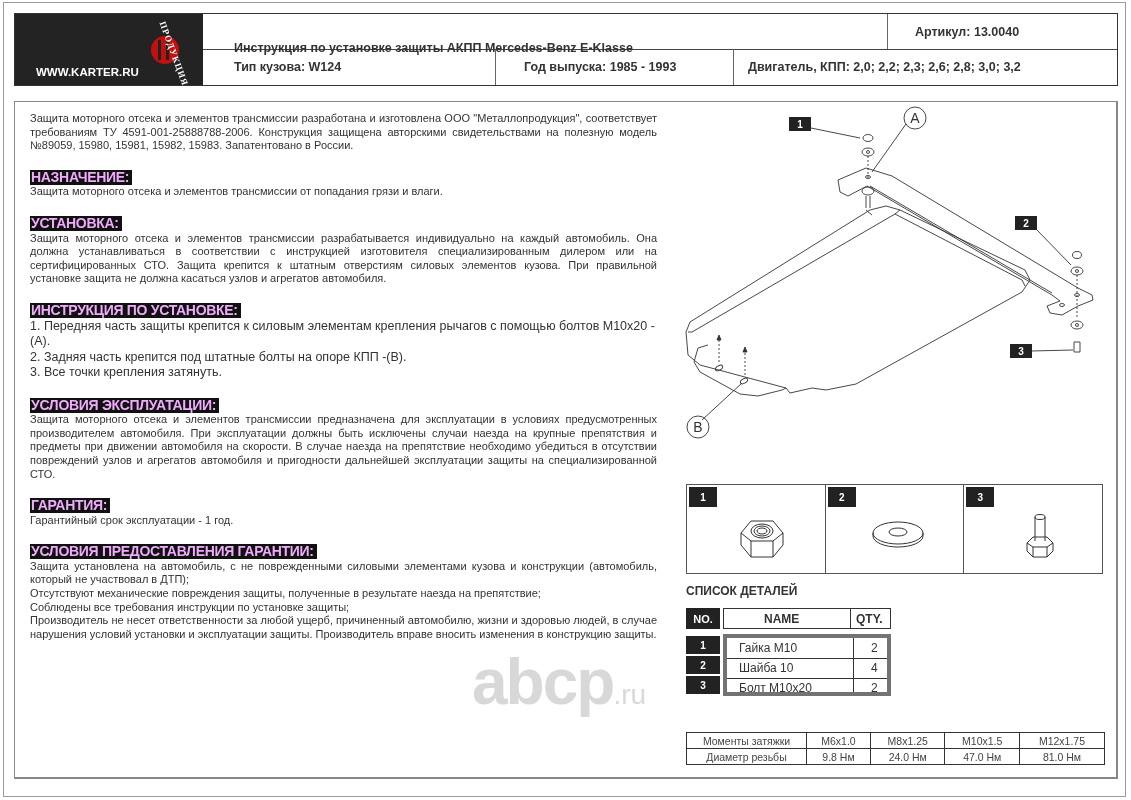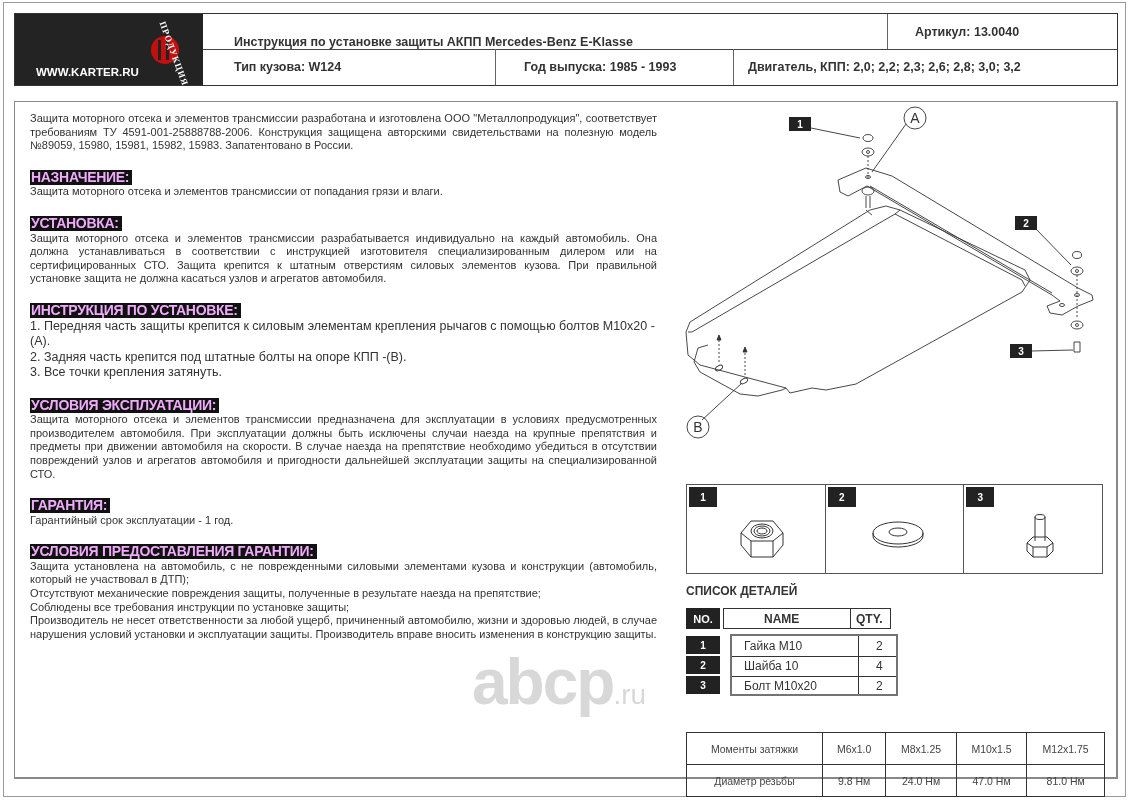--- a/index.html
+++ b/index.html
@@ -23,40 +23,40 @@
   .sec{display:inline-block;background:#111;color:#f0abfc;font-weight:bold;font-size:14px;line-height:15px;padding:0 3px 0 1px;margin-top:17px;letter-spacing:-0.3px;}
   .list{font-size:12.5px;line-height:15.5px;}
   .diagram{position:absolute;left:680px;top:103px;width:420px;height:345px;}
   .parts{position:absolute;left:686px;top:484px;width:417px;height:90px;border:1px solid #555;box-sizing:border-box;display:flex;}
   .part{flex:1;position:relative;border-right:1px solid #555;}
   .part:last-child{border-right:none;}
   .badge{position:absolute;background:#222;color:#fff;font-weight:bold;font-size:10px;display:flex;align-items:center;justify-content:center;}
   .listtitle{position:absolute;left:686px;top:584px;font-weight:bold;font-size:12px;color:#333;}
   .pl{position:absolute;font-size:12px;color:#333;}
   .torque{position:absolute;left:686px;top:732px;width:419px;height:32px;border:1px solid #333;box-sizing:border-box;border-collapse:collapse;font-size:10.5px;color:#444;}
-  .torque td{border:1px solid #333;text-align:center;padding:8px;height:15px;}
+  .torque td{border:1px solid #333;text-align:center;padding:0;height:15px;}
   .watermark{position:absolute;left:472px;top:645px;font-size:64px;font-weight:bold;color:#b9b9b9;opacity:.55;letter-spacing:-2px;font-family:"Liberation Sans",sans-serif;}
   .watermark small{font-size:28px;font-weight:normal;letter-spacing:0;}
 </style>
 </head>
 <body>
 
 <div class="outer"></div>
 
 <div class="header">
   <div class="logo">
     <div class="circle"></div>
     <div class="arc">ПРОДУКЦИЯ</div>
     <div class="url">WWW.KARTER.RU</div>
   </div>
   <div class="hline" style="left:188px;top:35px;width:914px;"></div>
   <div class="vline" style="left:872px;top:0;height:35px;"></div>
   <div class="vline" style="left:480px;top:35px;height:36px;"></div>
   <div class="vline" style="left:718px;top:35px;height:36px;"></div>
-  <div class="hcell" style="left:219px;top:10px;height:35px;">Инструкция по установке защиты  АКПП   Mercedes-Benz E-Klasse</div>
+  <div class="hcell" style="left:219px;top:16px;height:35px;">Инструкция по установке защиты  АКПП   Mercedes-Benz E-Klasse</div>
   <div class="hcell" style="left:900px;top:0;height:35px;">Артикул: 13.0040</div>
   <div class="hcell" style="left:219px;top:35px;height:36px;">Тип кузова: W124</div>
   <div class="hcell" style="left:509px;top:35px;height:36px;">Год выпуска: 1985 - 1993</div>
   <div class="hcell" style="left:733px;top:35px;height:36px;">Двигатель, КПП: 2,0; 2,2; 2,3; 2,6; 2,8; 3,0; 3,2</div>
 </div>
 
 <div class="main"></div>
 
 <div class="text">
   <p>Защита моторного отсека и элементов трансмиссии разработана и изготовлена ООО "Металлопродукция", соответствует требованиям ТУ 4591-001-25888788-2006. Конструкция защищена авторскими свидетельствами на полезную модель №89059, 15980, 15981, 15982, 15983. Запатентовано в России.</p>
@@ -178,21 +178,21 @@
 </div>
 
 <div class="listtitle">СПИСОК ДЕТАЛЕЙ</div>
 <div class="badge" style="left:686px;top:608px;width:34px;height:21px;font-size:11px;">NO.</div>
 <div style="position:absolute;left:723px;top:608px;width:168px;height:21px;border:1px solid #333;box-sizing:border-box;">
   <div style="position:absolute;left:126px;top:0;width:1px;height:100%;background:#333;"></div>
   <div class="pl" style="left:12px;top:3px;font-weight:bold;margin-left:28px;">NAME</div>
   <div class="pl" style="left:132px;top:3px;font-weight:bold;">QTY.</div>
 </div>
 
-<div style="position:absolute;left:723px;top:634px;width:168px;height:62px;border:2px solid #737373;box-sizing:border-box;margin-left:7px;">
+<div style="position:absolute;left:723px;top:634px;width:168px;height:62px;border:4px solid #737373;box-sizing:border-box;">
   <div style="position:absolute;left:126px;top:0;width:1px;height:100%;background:#333;"></div>
   <div style="position:absolute;left:0;top:20px;width:100%;height:1px;background:#333;"></div>
   <div style="position:absolute;left:0;top:40px;width:100%;height:1px;background:#333;"></div>
   <div class="pl" style="left:12px;top:3px;">Гайка М10</div>
   <div class="pl" style="left:144px;top:3px;">2</div>
   <div class="pl" style="left:12px;top:23px;">Шайба 10</div>
   <div class="pl" style="left:144px;top:23px;">4</div>
   <div class="pl" style="left:12px;top:43px;">Болт  М10х20</div>
   <div class="pl" style="left:144px;top:43px;">2</div>
 </div>

